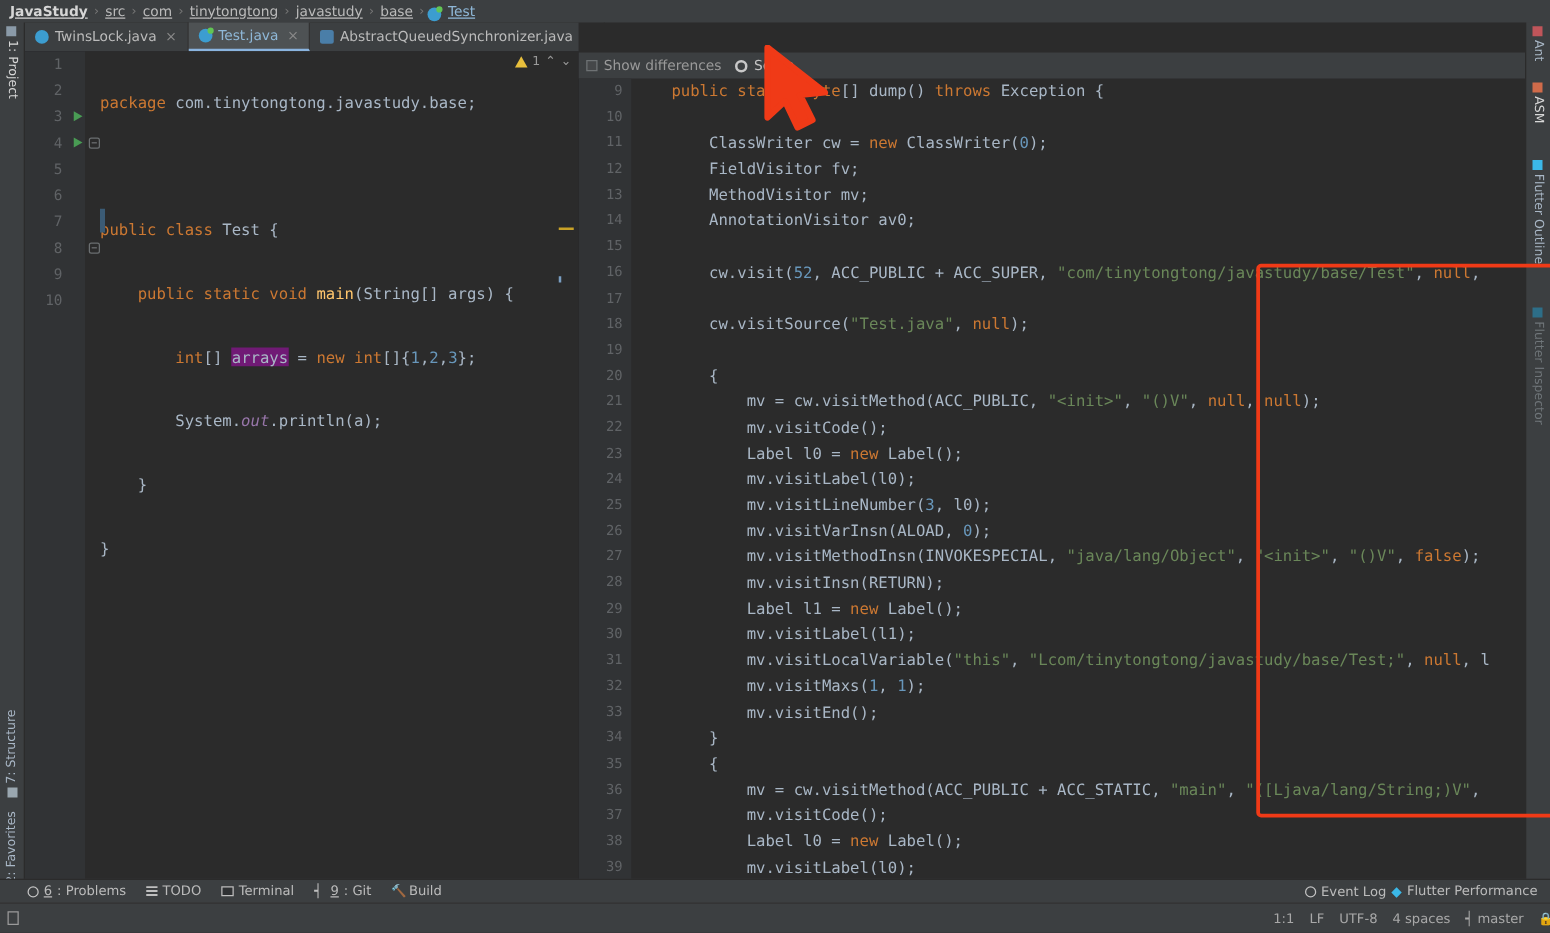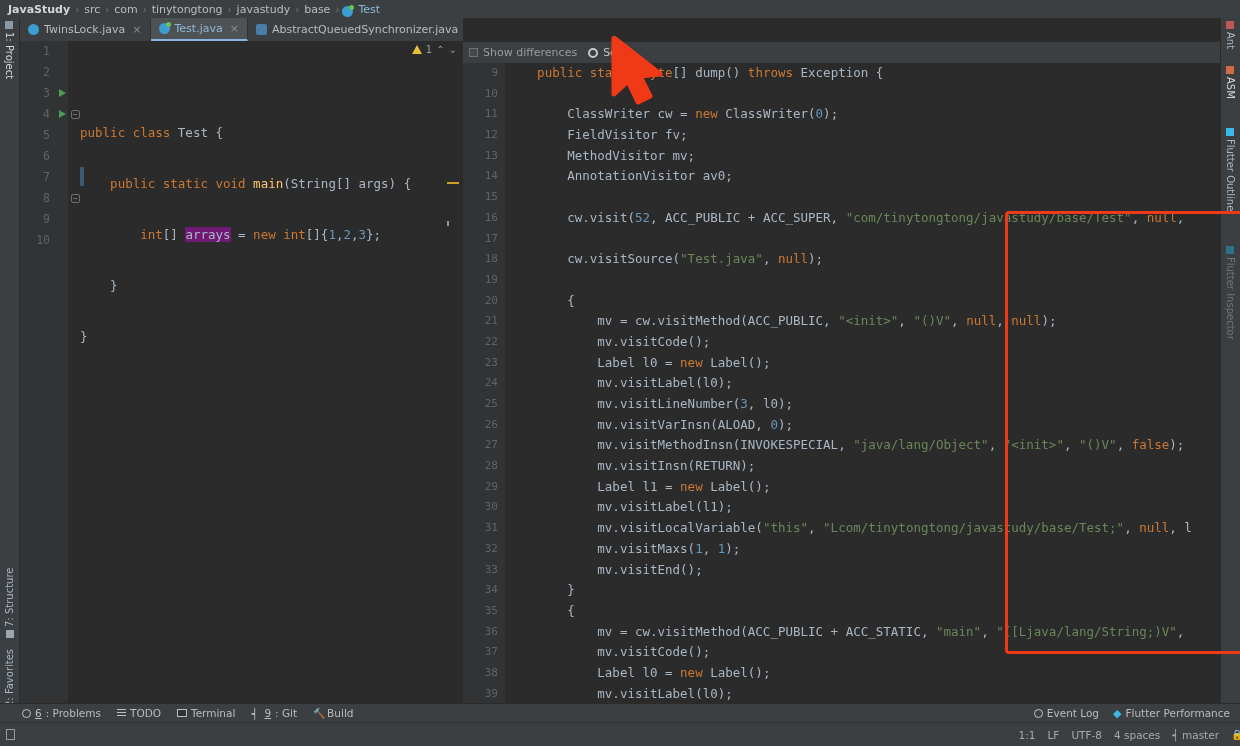--- a/index.html
+++ b/index.html
@@ -10,21 +10,21 @@
     overflow: hidden;
   }
   #app { position: relative; width: 1240px; height: 746px; }
 
   
   .crumbbar {
     position: absolute; left: 0; top: 0; width: 1240px; height: 18px;
     background: #3c3f41; display: flex; align-items: center;
     padding-left: 6px; font-size: 11px; color: #bbbbbb;
   }
-  .crumb { padding: 0 2px; white-space: nowrap; }
+  .crumb { padding: 0 2px; white-space: nowrap; text-decoration: underline; }
   .crumb.bold { font-weight: bold; color: #d6d6d6; }
   .crumb.leaf { color: #8fb8d8; }
   .crumb-sep { color: #777; padding: 0 3px; font-size: 10px; }
   .crumb-ic {
     display: inline-block; width: 11px; height: 11px; border-radius: 50%;
     background: #3c9dd0; position: relative; top: 2px; margin-right: 3px;
   }
   .crumb-ic::after {
     content: ""; position: absolute; right: -1px; top: -1px;
     width: 5px; height: 5px; border-radius: 50%; background: #62c554;
@@ -187,21 +187,21 @@
     font-size: 10.5px; color: #bbbbbb; padding-left: 22px; gap: 16px;
     border-top: 1px solid #2b2b2b;
   }
   .tw { display: flex; align-items: center; gap: 4px; white-space: nowrap; }
   .tw .u { text-decoration: underline; }
   .ic-circ { width:9px;height:9px;border-radius:50%;border:1.5px solid #c3c3c3;}
   .ic-lines { width:9px;height:8px; background: repeating-linear-gradient(#bfbfbf 0 1.5px, transparent 1.5px 3px);}
   .ic-term { width:10px;height:8px;border:1px solid #bfbfbf; background:#2f3133;}
   .ic-git { width:9px;height:9px; color:#bfbfbf; font-size:10px; line-height:9px;}
   .ic-hammer { width:10px;height:9px; color:#bfbfbf; font-size:10px; line-height:9px;}
-  .toolwin-right { margin-left: auto; display: flex; align-items: center; gap: 14px; padding-right: 10px;}
+  .toolwin-right { margin-left: auto; display: flex; align-items: flex-end; gap: 4px; padding-right: 10px;}
   .flut { color:#3bb8e8; font-size:11px; }
 
   .statusbar {
     position: absolute; left: 0; bottom: 0; width: 1240px; height: 24px;
     background: #3c3f41; display: flex; align-items: center;
     font-size: 10.5px; color: #a8a8a8; padding-left: 6px;
     border-top: 1px solid #323232;
   }
   .sb-doc { width:9px;height:11px;border:1px solid #9a9a9a; margin-right:7px;}
   .sb-right { margin-left: auto; display: flex; align-items: flex-start; gap: 12px; padding-right: 0;}
@@ -302,24 +302,26 @@
         <div class="gl">7</div>
         <div class="gl">
           <span>8</span>
           <span class="fold">−</span>
         </div>
         <div class="gl">9</div>
         <div class="gl">10</div>
       </div>
 
       <div class="codelines">
+        <div class="cl"><span class="kw">package</span> com.tinytongtong.javastudy.base;</div>
         <div class="cl"></div>
         <div class="cl"><span class="kw">public class</span> <span class="ty">Test</span> {</div>
         <div class="cl">    <span class="kw">public static void</span> <span class="fn">main</span>(<span class="ty">String</span>[] args) {</div>
         <div class="cl">        <span class="kw">int</span>[] <span class="hl">arrays</span> = <span class="kw">new</span> <span class="kw">int</span>[]{<span class="num">1</span>,<span class="num">2</span>,<span class="num">3</span>};</div>
+        <div class="cl">        System.<span class="fld">out</span>.println(a);</div>
         <div class="cl">    }</div>
         <div class="cl">}</div>
         <div class="cl"></div>
       </div>
 
       <div class="mark-caret"></div>
       <div class="dash-mark"></div>
       <div class="tick-mark"></div>
 
       <div class="warn-box">

